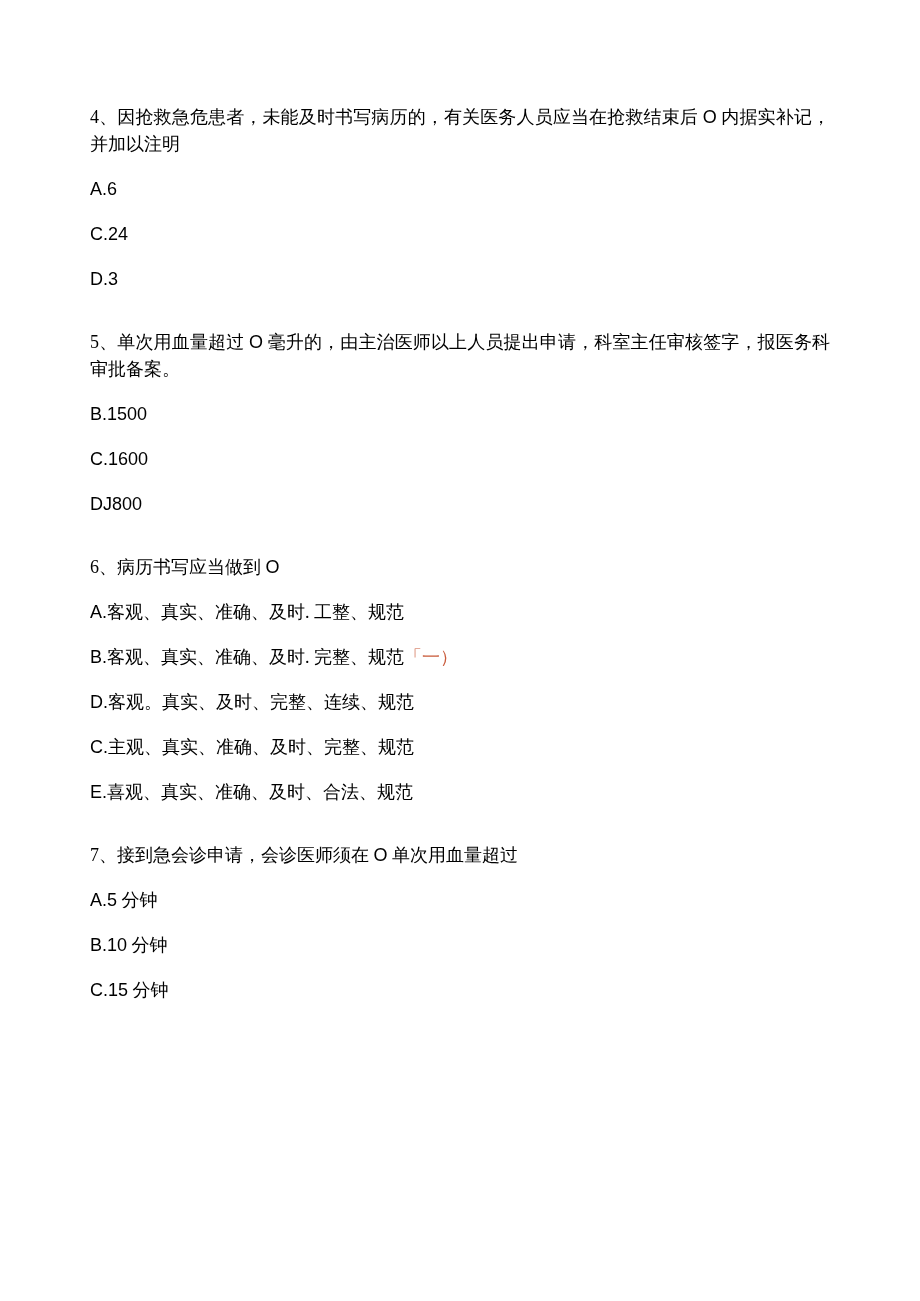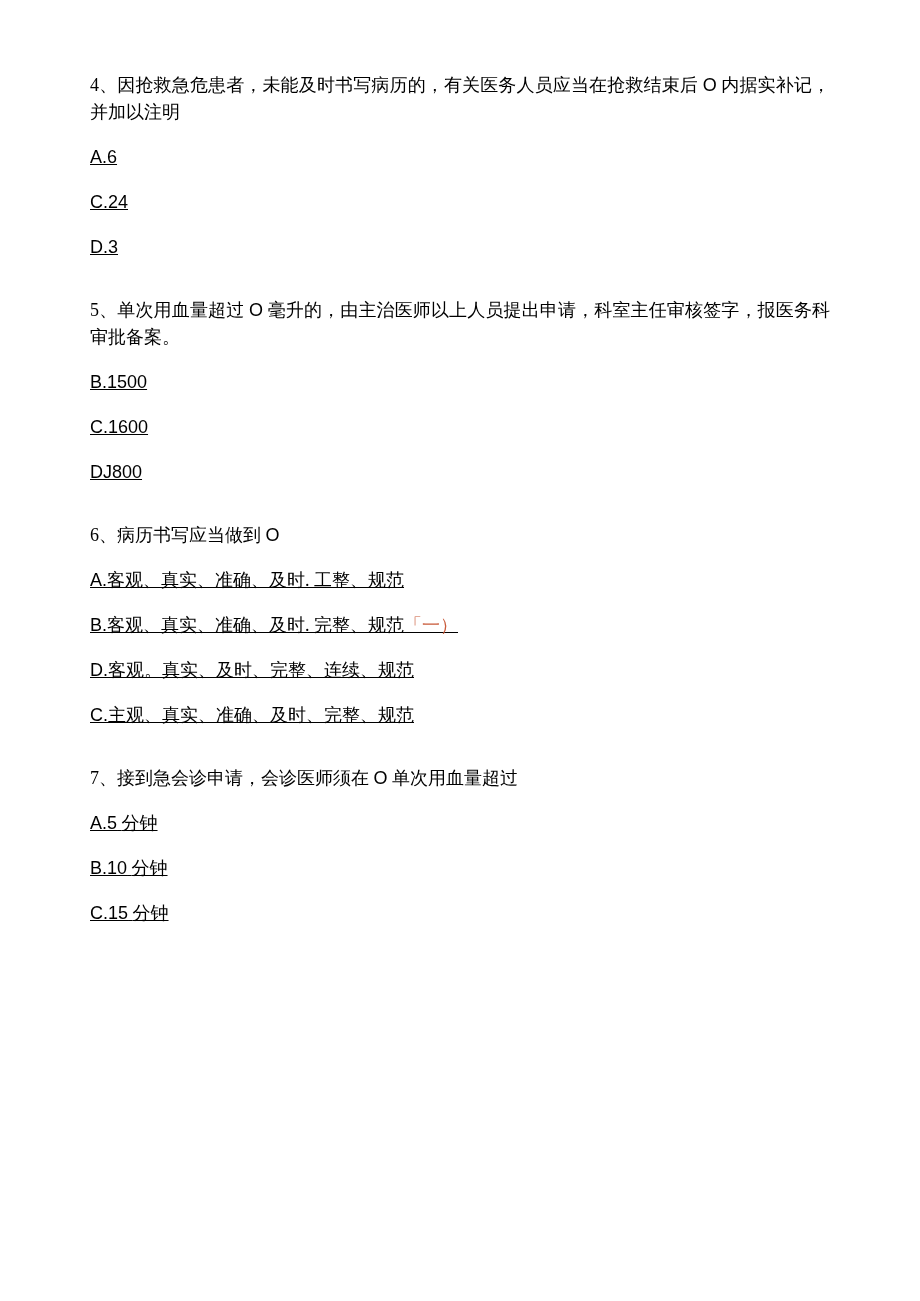--- a/index.html
+++ b/index.html
@@ -3,36 +3,35 @@
 <meta charset="utf-8">
 <style>
   body {
     margin: 0;
     padding: 0;
     background: #ffffff;
     font-family: "SimSun", "宋体", serif;
     width: 920px;
   }
   .page {
-    padding: 72px 90px 100px 90px;
+    padding: 104px 90px 100px 90px;
     box-sizing: border-box;
     font-size: 18px;
     line-height: 1.5;
     color: #000;
   }
   .question {
     margin-bottom: 12px;
   }
   .stem {
     margin-bottom: 18px;
     text-align: justify;
   }
   .option {
     margin-bottom: 18px;
-    text-decoration: underline;
   }
   .option.latin {
     font-family: Arial, Helvetica, sans-serif;
   }
   .option span.latin {
     font-family: Arial, Helvetica, sans-serif;
   }
   .gap {
     height: 18px;
   }
@@ -84,20 +83,23 @@
     </div>
     <div class="option">
       <span class="latin">B.</span><span>客观、真实、准确、及时. 完整、规范</span><span class="annot">「一）</span>
     </div>
     <div class="option">
       <span class="latin">D.</span><span>客观。真实、及时、完整、连续、规范</span>
     </div>
     <div class="option">
       <span class="latin">C.</span><span>主观、真实、准确、及时、完整、规范</span>
     </div>
+    <div class="option">
+      <span class="latin">E.</span><span>喜观、真实、准确、及时、合法、规范</span>
+    </div>
   </div>
 
   <div class="gap"></div>
 
   <div class="question">
     <div class="stem">
       <span>7、接到急会诊申请，会诊医师须在</span>
       <span class="sans">O</span>
       <span>单次用血量超过</span>
     </div>

